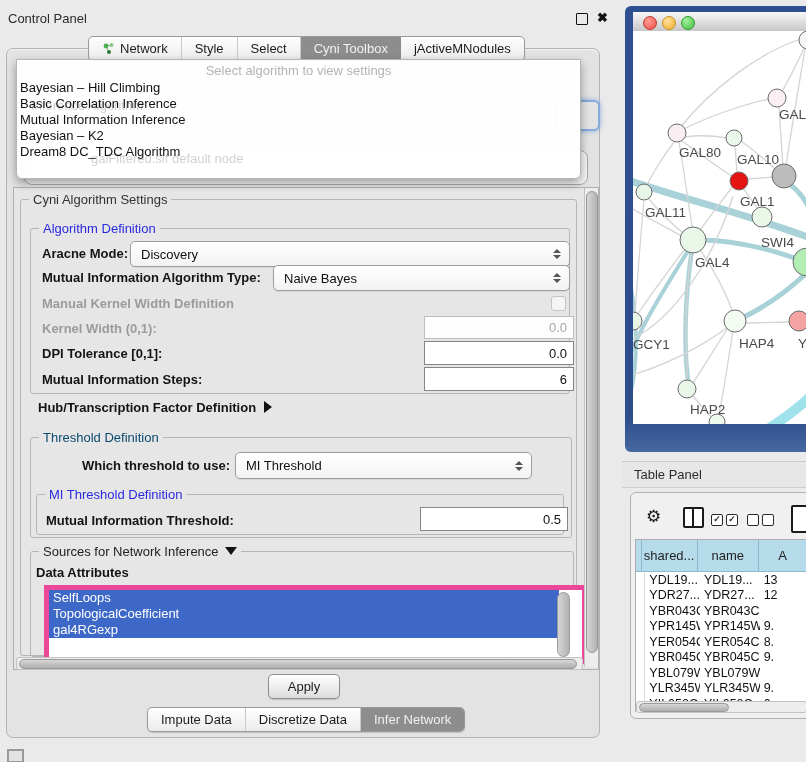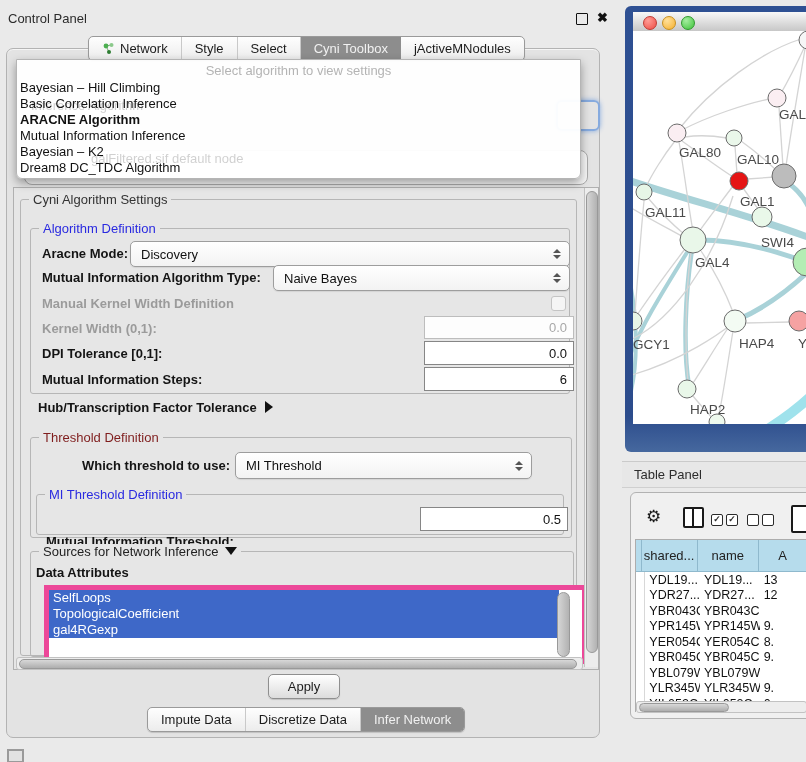--- a/index.html
+++ b/index.html
@@ -33,21 +33,21 @@
   .popup-header{font-size:13px;color:#b4b4b4;text-align:center;padding-top:3px;height:18px;}
   .popup-item{font-size:13px;line-height:16px;padding-left:3px;color:#111;white-space:nowrap;}
   .popup-item.bold{font-weight:bold;}
   .ghost{color:rgba(40,40,40,0.22);font-size:13px;pointer-events:none;}
   
   .viewport{background:#e6e6e6;border:1px solid #b0b0b0;}
   .group{border:1px solid #b6b6b6;border-radius:3px;}
   .group-title{position:absolute;top:-8px;left:8px;background:#e6e6e6;padding:0 4px;font-size:13px;}
   .t-plain{color:#333;}
   .t-blue{color:#2a2ae0;}
-  .t-green{color:#7f1d1d;}
+  .t-green{color:#0c4a6e;}
   .lbl{font-size:13px;font-weight:bold;color:#141414;white-space:nowrap;}
   .lbl.dis{color:#9b9b9b;}
   .combo{background:linear-gradient(#ffffff,#f3f3f3);border:1px solid #9d9d9d;border-radius:5px;
     display:flex;align-items:center;font-size:13px;color:#111;
     box-shadow:0 1px 1px rgba(0,0,0,0.08);}
   .combo .val{padding-left:10px;flex:1;}
   .updown{width:9px;margin-right:8px;display:flex;flex-direction:column;align-items:center;gap:2px;}
   .updown i{display:block;width:0;height:0;border-left:4px solid transparent;border-right:4px solid transparent;}
   .updown i.up{border-bottom:4px solid #555;}
   .updown i.dn{border-top:4px solid #555;}
@@ -170,39 +170,39 @@
   <div class="abs tfield" style="left:424px;top:341px;width:142px;height:22px;">
     <span>0.0</span>
   </div>
 
   <div class="abs lbl" style="left:42px;top:372px;">Mutual Information Steps:</div>
   <div class="abs tfield" style="left:424px;top:367px;width:142px;height:22px;">
     <span>6</span>
   </div>
 
   <div class="abs lbl" style="left:38px;top:400px;">
-    <span>Hub/Transcription Factor Tolerance</span><span class="tri-right"></span>
+    <span>Hub/Transcription Factor Definition</span><span class="tri-right"></span>
   </div>
 
   <div class="abs group" style="left:30px;top:437px;width:540px;height:99px;">
     <span class="group-title t-green">Threshold Definition</span>
   </div>
   <div class="abs lbl" style="left:82px;top:458px;">Which threshold to use:</div>
   <div class="abs combo" style="left:235px;top:452px;width:295px;height:25px;">
     <span class="val">MI Threshold</span>
     <span class="updown">
         <i class="up"></i>
         <i class="dn"></i>
       </span>
   </div>
 
   <div class="abs group" style="left:36px;top:494px;width:526px;height:39px;">
     <span class="group-title t-blue">MI Threshold Definition</span>
   </div>
-  <div class="abs lbl" style="left:46px;top:534px;">Mutual Information Threshold:</div>
+  <div class="abs lbl" style="left:46px;top:513px;">Mutual Information Threshold:</div>
   <div class="abs tfield" style="left:420px;top:507px;width:140px;height:22px;">
     <span>0.5</span>
   </div>
 
   <div class="abs group" style="left:30px;top:551px;width:542px;height:104px;">
     <span class="group-title t-plain" style="font-weight:normal;color:#222;"><span>Sources for Network Inference</span><span class="tri-down"></span></span>
   </div>
   <div class="abs lbl" style="left:36px;top:565px;">Data Attributes</div>
 
   <div class="abs attr-list" style="left:44px;top:585px;width:533px;height:69px;">
@@ -242,21 +242,20 @@
 
   <div class="abs" style="left:24px;top:150px;width:562px;height:33px;border:1px solid #aaa;border-radius:8px;background:#f5f5f5;z-index:4;"></div>
   <div class="abs" style="left:556px;top:100px;width:40px;height:27px;border:2px solid #86aade;border-radius:6px;box-shadow:0 0 5px #86aade;z-index:4;"></div>
 
   <div class="abs popup" style="left:16px;top:59px;width:563px;height:118px;z-index:5;">
     <div class="popup-header">Select algorithm to view settings</div>
     <div class="abs ghost" style="left:14px;top:38px;">Inference Algorithm</div>
     <div id="popup-items" style="position:absolute;left:0;top:20px;width:100%;">
         <div class="popup-item">Bayesian – Hill Climbing</div>
         <div class="popup-item">Basic Correlation Inference</div>
-        <div class="popup-item bold">ARACNE Algorithm</div>
         <div class="popup-item">Mutual Information Inference</div>
         <div class="popup-item">Bayesian – K2</div>
         <div class="popup-item">Dream8 DC_TDC Algorithm</div>
       </div>
     <div class="abs ghost" style="left:74px;top:91px;text-align:center;">galFiltered.sif default node</div>
   </div>
 
   <div class="abs net-window" style="left:625px;top:6px;width:181px;height:446px;"></div>
   <div class="abs net-titlebar" style="left:633px;top:12px;width:173px;height:19px;">
     <div class="light" style="position:absolute;left:10px;top:3.5px;background:radial-gradient(circle at 35% 30%,#ff9d96,#ee4d44);border:0.5px solid #c03a33;"></div>

